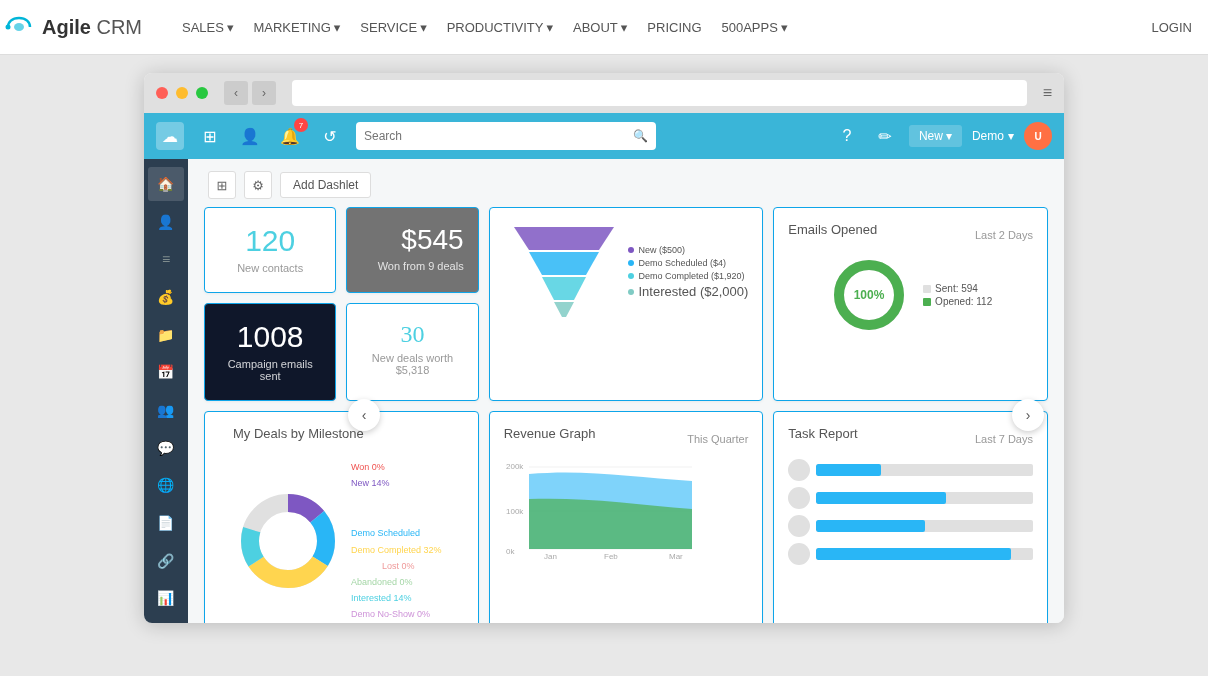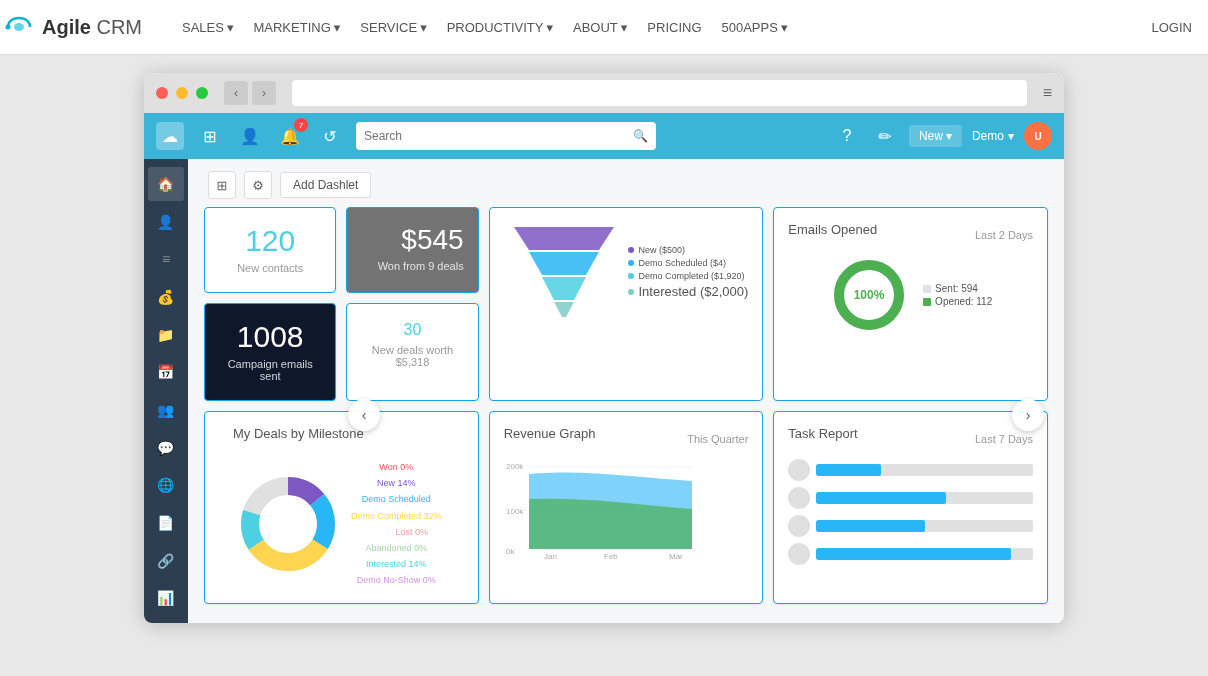--- a/index.html
+++ b/index.html
@@ -601,21 +601,21 @@
                   <div class="stat-value">$545</div>
                   <div class="stat-label">Won from 9 deals</div>
                 </div>
 
                 <div class="card stat-card blue-bg">
                   <div class="stat-value">1008</div>
                   <div class="stat-label">Campaign emails sent</div>
                 </div>
 
                 <div class="card stat-card">
-                  <div class="stat-value" style="font-size:16px;">30</div>
+                  <div class="stat-value" style="font-size:24px;font-family:Liberation Serif, serif;">30</div>
                   <div class="stat-label">New deals worth $5,318</div>
                 </div>
               </div>
 
               <div class="card funnel-card">
                 <div class="funnel-container">
                   <svg width="120" height="100" viewBox="0 0 120 100">
 
                     <polygon points="10,5 110,5 95,28 25,28" fill="#7e57c2" opacity="0.85"></polygon>
 
@@ -682,24 +682,24 @@
                     <circle cx="55" cy="55" r="38" fill="none" stroke="#7e57c2" stroke-width="18" stroke-dasharray="33.3 205.2" stroke-dashoffset="0" transform="rotate(-90 55 55)"></circle>
 
                     <circle cx="55" cy="55" r="38" fill="none" stroke="#29b6f6" stroke-width="18" stroke-dasharray="47.6 190.9" stroke-dashoffset="-33.3" transform="rotate(-90 55 55)"></circle>
 
                     <circle cx="55" cy="55" r="38" fill="none" stroke="#ffd54f" stroke-width="18" stroke-dasharray="76.1 162.4" stroke-dashoffset="-80.9" transform="rotate(-90 55 55)"></circle>
 
                     <circle cx="55" cy="55" r="38" fill="none" stroke="#4dd0e1" stroke-width="18" stroke-dasharray="33.3 205.2" stroke-dashoffset="-157" transform="rotate(-90 55 55)"></circle>
 
                     <circle cx="55" cy="55" r="22" fill="#fff"></circle>
                   </svg>
-                  <div style="font-size:9px; line-height:1.8;text-align:center;">
+                  <div style="font-size:9px; line-height:1.8;">
                     <div style="color:#ef5350;">Won 0%</div>
                     <div style="color:#7e57c2;">New 14%</div>
-                    <div style="color:#29b6f6;">Demo Scheduled</div>
+                    <div style="color:#29b6f6;margin-top:34px;">Demo Scheduled</div>
                     <div style="color:#ffd54f;">Demo Completed 32%</div>
                     <div style="color:#ef9a9a;margin-left:31px;">Lost 0%</div>
                     <div style="color:#a5d6a7;">Abandoned 0%</div>
                     <div style="color:#4dd0e1;">Interested 14%</div>
                     <div style="color:#ce93d8;">Demo No-Show 0%</div>
                   </div>
                 </div>
               </div>
 
               <div class="card revenue-card">

